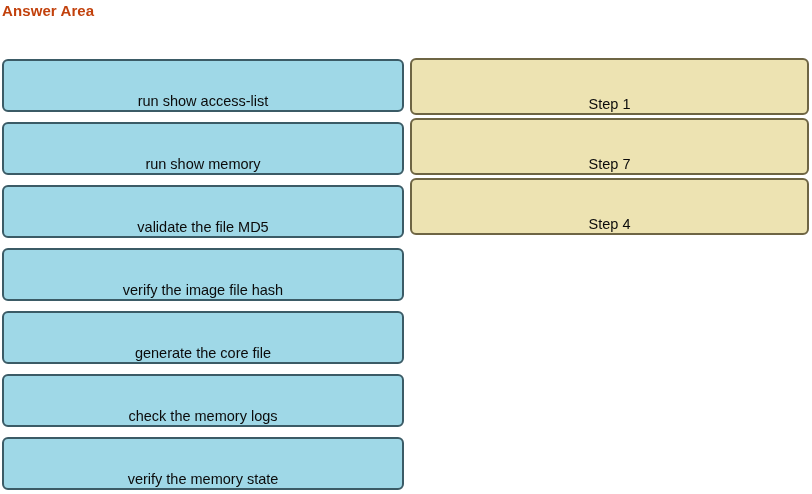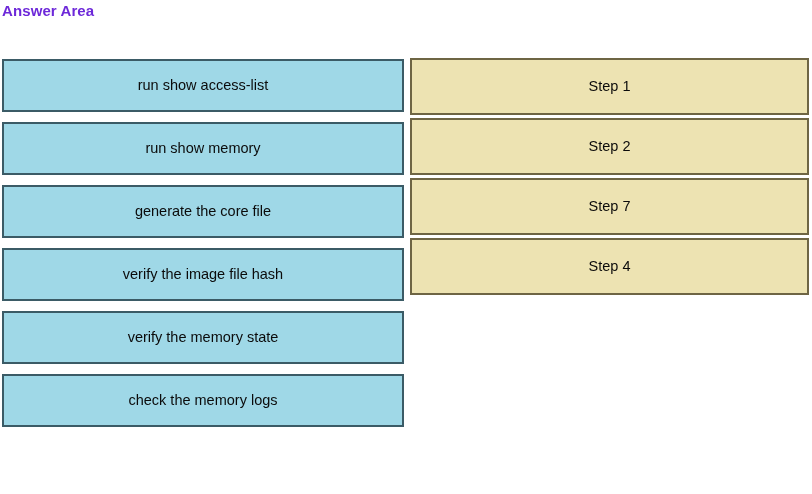--- a/index.html
+++ b/index.html
@@ -19,21 +19,21 @@
   }
 
   #page-title {
     position: absolute;
     left: 2px;
     top: 0px;
     font-size: 15px;
     font-weight: bold;
     line-height: 22px;
     letter-spacing: 0.1px;
-    color: #6d28d9;
+    color: #c2410c;
     white-space: nowrap;
   }
 
   
   .column {
     position: absolute;
     box-sizing: border-box;
   }
 
   #options-column {
@@ -45,27 +45,28 @@
   #steps-column {
     left: 410px;
     top: 58px;
     width: 399px;
   }
 
   
   .box {
     box-sizing: border-box;
     display: flex;
-    align-items: center;
+    align-items: flex-end;
     justify-content: center;
     text-align: center;
     font-size: 14.5px;
     line-height: 17px;
     color: #0b0b0b;
     user-select: none;
+    border-radius: 6px;
   }
 
   .option-box {
     width: 402px;
     height: 53px;
     margin-bottom: 10px;
     background: #9FD8E7;
     border: 2px solid #3B5B66;
   }
   .option-box:last-child { margin-bottom: 0; }
@@ -87,48 +88,48 @@
 <div class="column" id="options-column">
 
   <div class="box option-box">
     <span>run show access-list</span>
   </div>
 
   <div class="box option-box">
     <span>run show memory</span>
   </div>
 
-
   <div class="box option-box">
-    <span>generate the core file</span>
+    <span>validate the file MD5</span>
   </div>
 
   <div class="box option-box">
     <span>verify the image file hash</span>
   </div>
 
   <div class="box option-box">
-    <span>verify the memory state</span>
+    <span>generate the core file</span>
   </div>
 
   <div class="box option-box">
     <span>check the memory logs</span>
+  </div>
+
+  <div class="box option-box">
+    <span>verify the memory state</span>
   </div>
 
 </div>
 
 <div class="column" id="steps-column">
 
   <div class="box step-box">
     <span>Step 1</span>
   </div>
 
-  <div class="box step-box">
-    <span>Step 2</span>
-  </div>
 
   <div class="box step-box">
     <span>Step 7</span>
   </div>
 
   <div class="box step-box">
     <span>Step 4</span>
   </div>
 
 </div>

